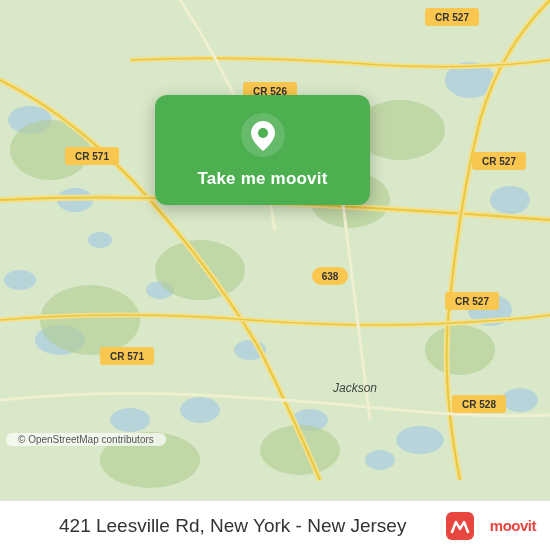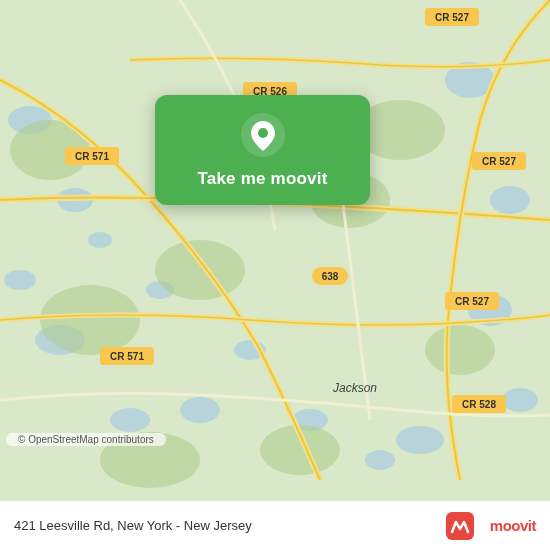--- a/index.html
+++ b/index.html
@@ -80,22 +80,23 @@
     }
 
     .moovit-text {
       font-size: 15px;
       font-weight: 700;
       color: #e8473f;
       letter-spacing: -0.5px;
     }
 
     .bottom-address {
-      font-size: 13px;
+      font-size: 19px;
       color: #333;
+      margin-left: 45px;
     }
 
     .osm-credit {
       position: absolute;
       bottom: 54px;
       left: 6px;
       font-size: 10px;
       color: #555;
       background: rgba(255,255,255,0.7);
       padding: 1px 12px;

